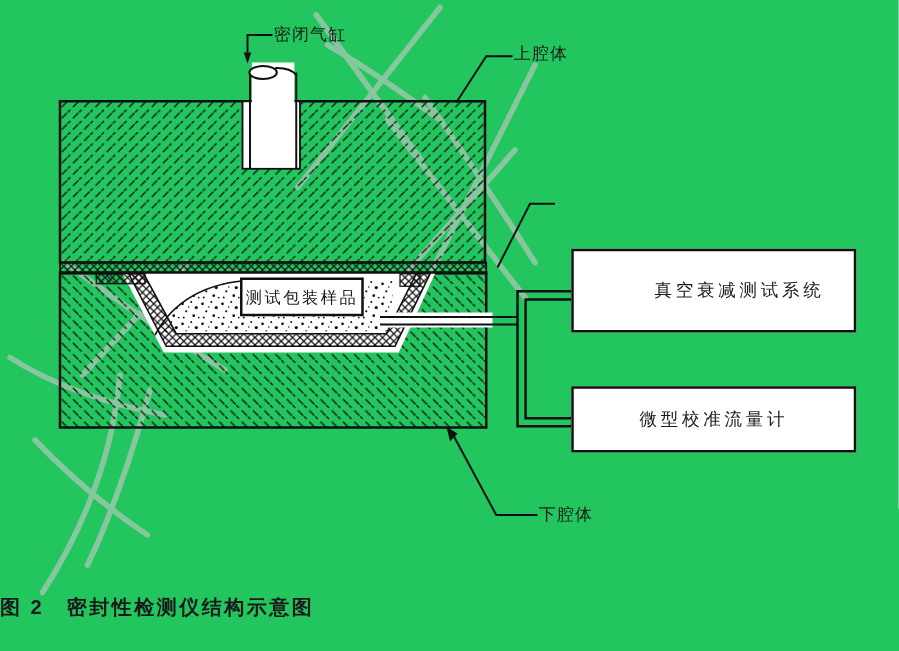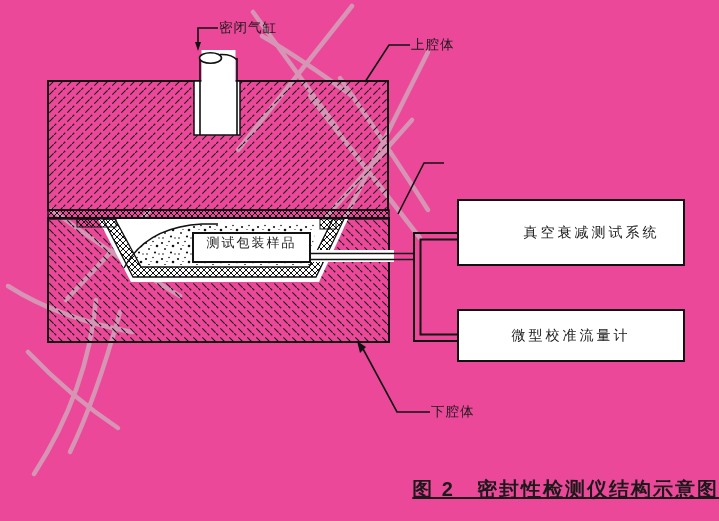--- a/index.html
+++ b/index.html
@@ -1,40 +1,39 @@
 <!DOCTYPE html>
 <html><head>
 <meta charset="utf-8">
 <style>
   html,body{margin:0;padding:0;background:#ffffff;}
   .stage{
-    position:relative;width:719px;height:521px;background:#ec4899;overflow:hidden;
+    position:relative;width:719px;height:521px;background:#22c55e;overflow:hidden;
     font-family:"Liberation Serif","DejaVu Serif",serif;color:#1a1a1a;
   }
   .stage svg{position:absolute;left:0;top:0;}
   .lbl{
     position:absolute;font-size:13.5px;line-height:16px;white-space:nowrap;
     color:#1a1a1a;letter-spacing:1px;
   }
   .node-box{
     position:absolute;background:#ffffff;border:2px solid #111;
     display:flex;align-items:center;justify-content:center;
     font-size:14px;letter-spacing:3px;box-sizing:border-box;
   }
   .sample-box{
-    position:absolute;left:192px;top:232px;width:119px;height:31px;
+    position:absolute;left:192px;top:222px;width:99px;height:31px;
     background:#ffffff;border:2px solid #111;box-sizing:border-box;
-    display:flex;align-items:flex-start;justify-content:center;
+    display:flex;align-items:center;justify-content:center;
     font-size:13px;letter-spacing:2px;
   }
   .caption{
-    position:absolute;left:0;right:0;top:476px;text-align:right;
-    font-size:20px;font-weight:bold;letter-spacing:2px;
+    position:absolute;left:0;right:0;top:476px;text-align:left;
+    font-size:16px;font-weight:bold;letter-spacing:2px;
     font-family:"Liberation Sans","DejaVu Sans",sans-serif;
-    text-decoration:underline;
   }
 </style>
 </head>
 <body>
 
 <div class="stage">
 
   <svg width="719" height="521" viewBox="0 0 719 521">
     <defs>
 
@@ -112,21 +111,21 @@
       <path d="M410,45 L389,45 L365,82"></path>
       <path d="M444,163 L424,163 L398,214"></path>
       <path d="M430,412 L397,412 L362,347"></path>
     </g>
     <polygon points="195,42 201,42 198,51" fill="#111"></polygon>
     <polygon points="357,341 366,347 360,353" fill="#111"></polygon>
   </svg>
 
   <div class="lbl" style="left:219px;top:20px;">密闭气缸</div>
 
-  <div class="lbl" style="left:411px;top:37px;">上腔体</div>
+  <div class="lbl" style="left:411px;top:37px;font-family:Liberation Mono, monospace;">上腔体</div>
 
 
   <div class="sample-box">
     <span>测试包装样品</span>
   </div>
 
   <div class="node-box" style="left:457px;top:199px;width:228px;height:67px;padding-left:41px;">
     <span>真空衰减测试系统</span>
   </div>
 

